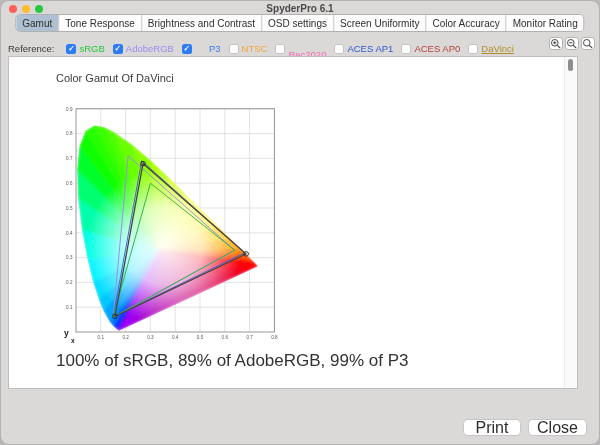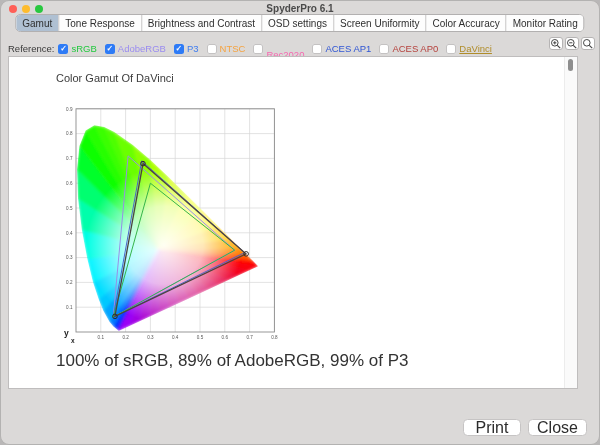--- a/index.html
+++ b/index.html
@@ -13,21 +13,21 @@
              font-size:10px;font-weight:700;color:#4a4a4a;}
   
   .tabbar{position:absolute;top:14px;left:50%;transform:translateX(-50%);
           display:flex;border:1px solid #b2b0b0;border-radius:5px;overflow:hidden;
           background:#fdfdfd;height:16px;}
   .tab{display:flex;align-items:center;padding:0 6px;font-size:10px;color:#2f2f2f;
        border-left:1px solid #c7c5c5;white-space:nowrap;background:#fdfdfd;cursor:default;}
   .tab:first-child{border-left:none;}
   .tab.sel{background:#afc0d2;}
   
-  .refrow{position:absolute;top:37px;left:8px;display:flex;align-items:center;gap:4px;}
+  .refrow{position:absolute;top:37px;left:8px;display:flex;align-items:center;gap:12px;}
   .ref-label{font-size:9.5px;color:#3a3a3a;}
   .ref-item{display:flex;align-items:center;gap:3px;}
   .cb{width:10px;height:10px;border-radius:2.5px;background:#fff;
       box-shadow:inset 0 0 0 1px #c4c2c2;font-size:8px;font-weight:700;color:#fff;
       text-align:center;line-height:10px;}
   .cb.on{box-shadow:none;}
   .cl{font-size:9.5px;}
   .zoomtools{position:absolute;top:37px;right:5px;display:flex;gap:2px;}
   .ztool{width:14px;height:13px;background:#fff;border:1px solid #b6b4b4;border-radius:3px;
          display:flex;align-items:center;justify-content:center;padding:0;}
@@ -78,21 +78,21 @@
         <span class="ref-item">
           <span class="cb on" style="background: rgb(46, 123, 246);">✓</span>
           <span class="cl" style="color: rgb(34, 201, 62);">sRGB</span>
         </span>
         <span class="ref-item">
           <span class="cb on" style="background: rgb(46, 123, 246);">✓</span>
           <span class="cl" style="color: rgb(154, 140, 240);">AdobeRGB</span>
         </span>
         <span class="ref-item">
           <span class="cb on" style="background: rgb(46, 123, 246);">✓</span>
-          <span class="cl" style="color: rgb(63, 125, 240);">P3</span>
+          <span class="cl" style="color: rgb(63, 125, 240); margin-left: 14px;">P3</span>
         </span>
         <span class="ref-item">
           <span class="cb"></span>
           <span class="cl" style="color: rgb(245, 163, 64);">NTSC</span>
         </span>
         <span class="ref-item">
           <span class="cb"></span>
           <span class="cl" style="color: rgb(246, 104, 176); margin-top: 12px;">Rec2020</span>
         </span>
         <span class="ref-item">

